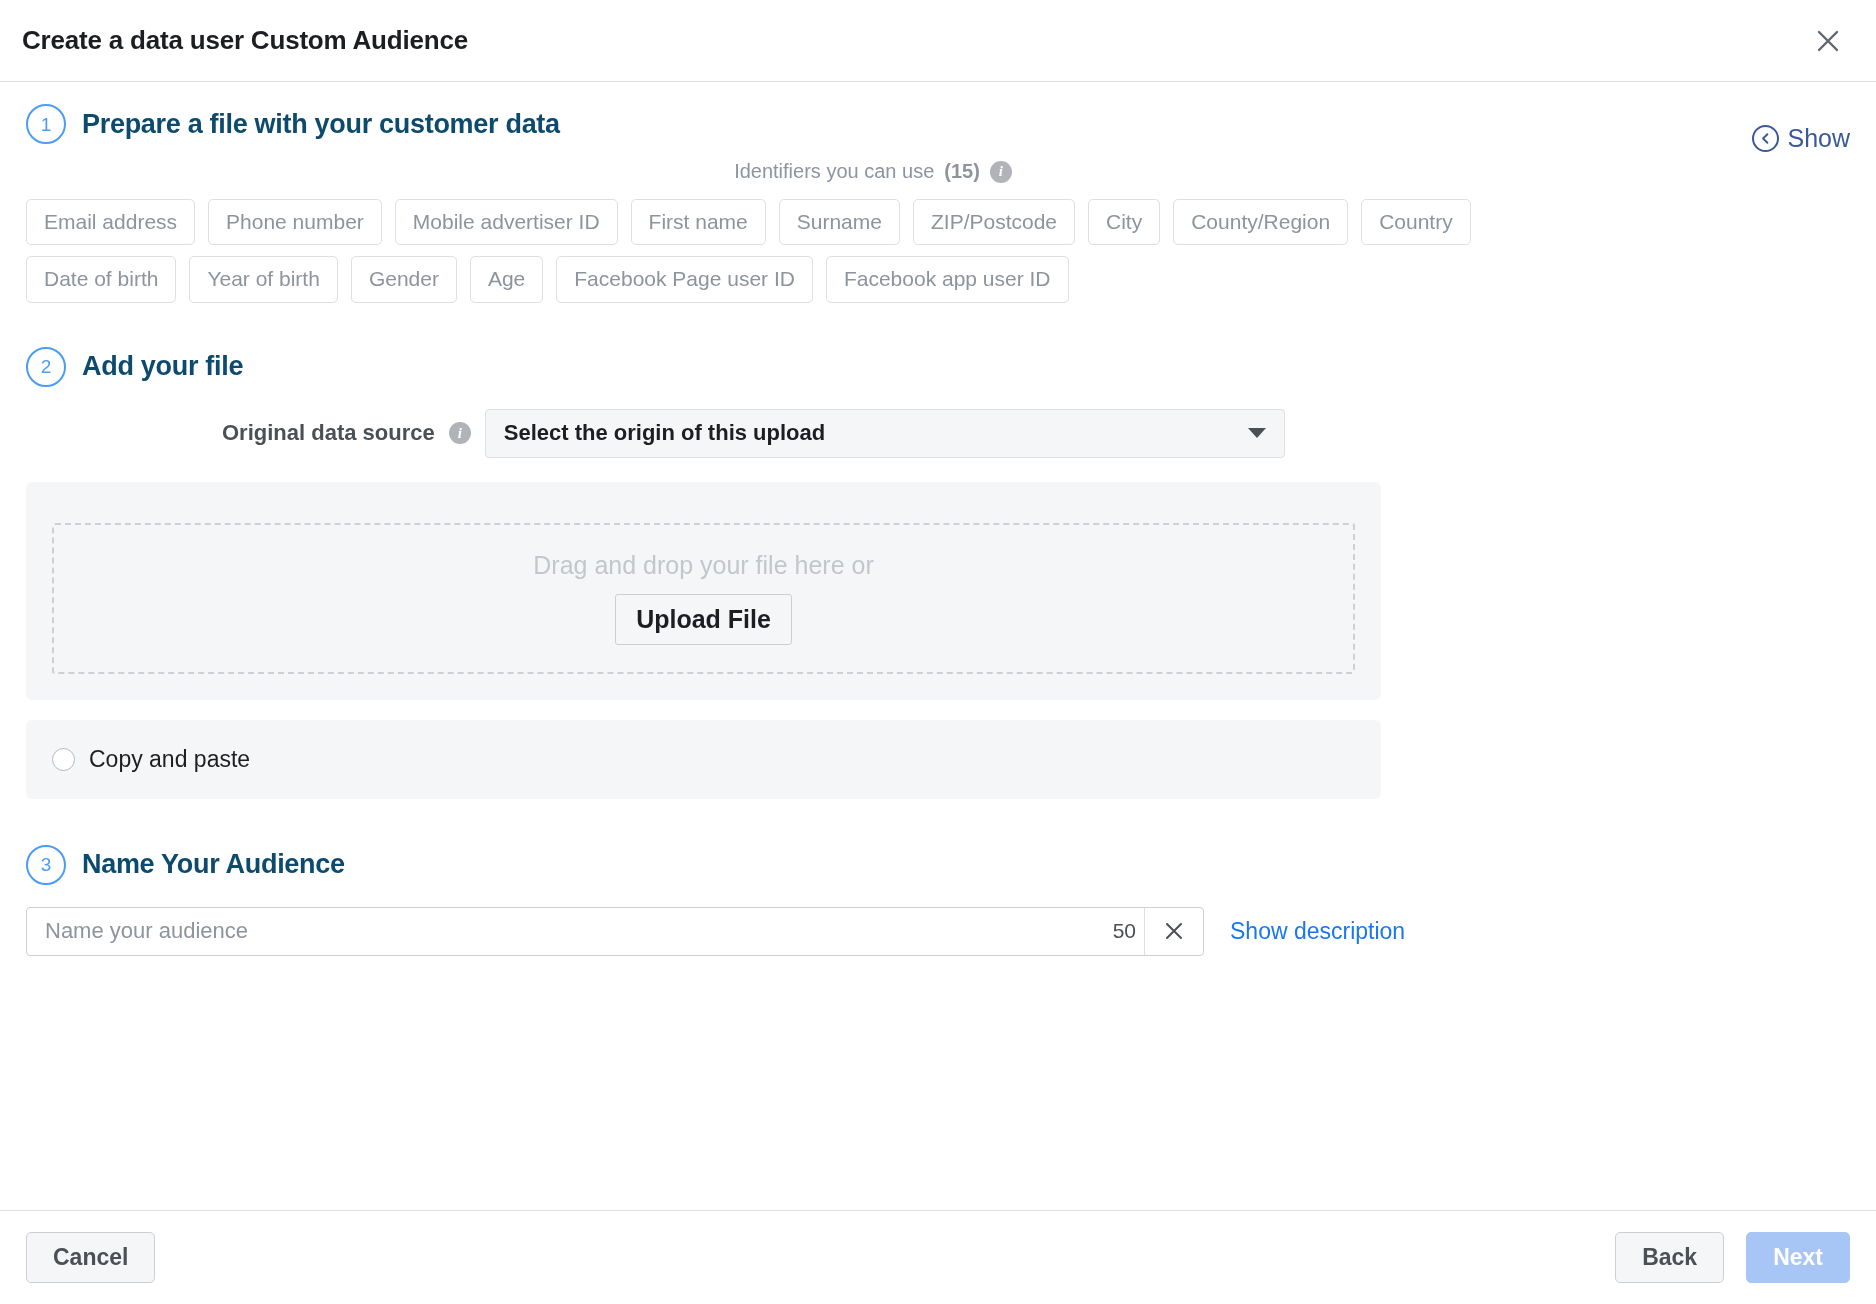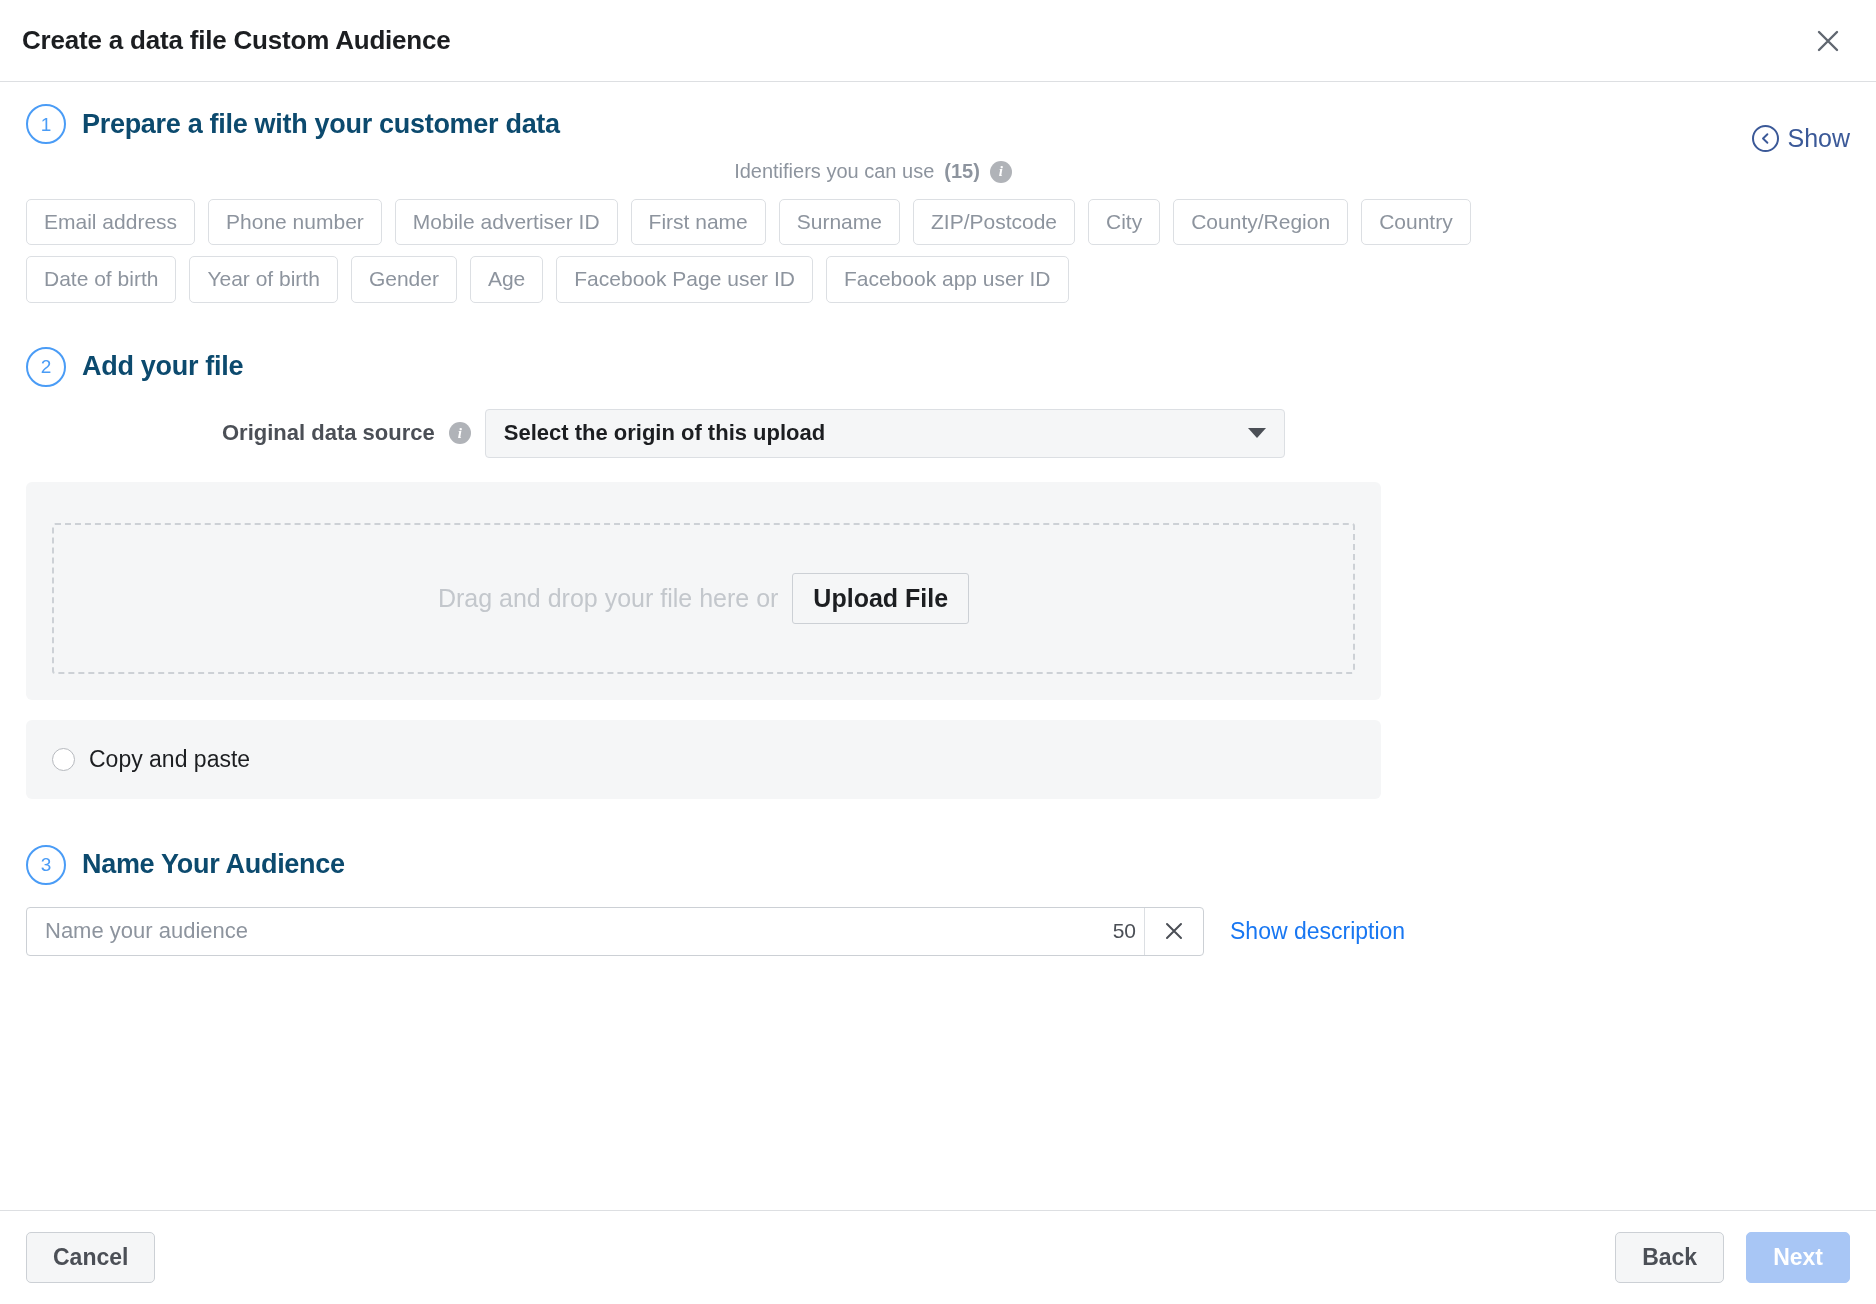--- a/index.html
+++ b/index.html
@@ -211,20 +211,21 @@
   }
   .dropzone {
     margin-top: 19px;
     border: 2px dashed #cdd1d6;
     border-radius: 3px;
     height: 151px;
     display: flex;
     align-items: center;
     justify-content: center;
     gap: 14px;
+    flex-direction: column;
   }
   .dz-text {
     font-size: 25px;
     color: #c3c7cc;
   }
   .upload-btn {
     background: #f5f6f7;
     border: 1px solid #ccd0d5;
     border-radius: 3px;
     padding: 10px 20px;
@@ -321,21 +322,21 @@
     border: 1px solid #a8c6f5;
     color: #ffffff;
   }
 </style>
 </head>
 <body>
 
 <div class="dialog">
 
   <div class="dlg-header">
-    <div class="dlg-title">Create a data file Custom Audience</div>
+    <div class="dlg-title">Create a data user Custom Audience</div>
     <div class="close-btn">
       <svg width="26" height="26" viewBox="0 0 26 26" aria-hidden="true">
         <path d="M4 4 L22 22 M22 4 L4 22" stroke="#606770" stroke-width="2.4" stroke-linecap="round" fill="none"></path>
       </svg>
     </div>
   </div>
 
   <div class="dlg-body">
 
     <div class="step-row">

